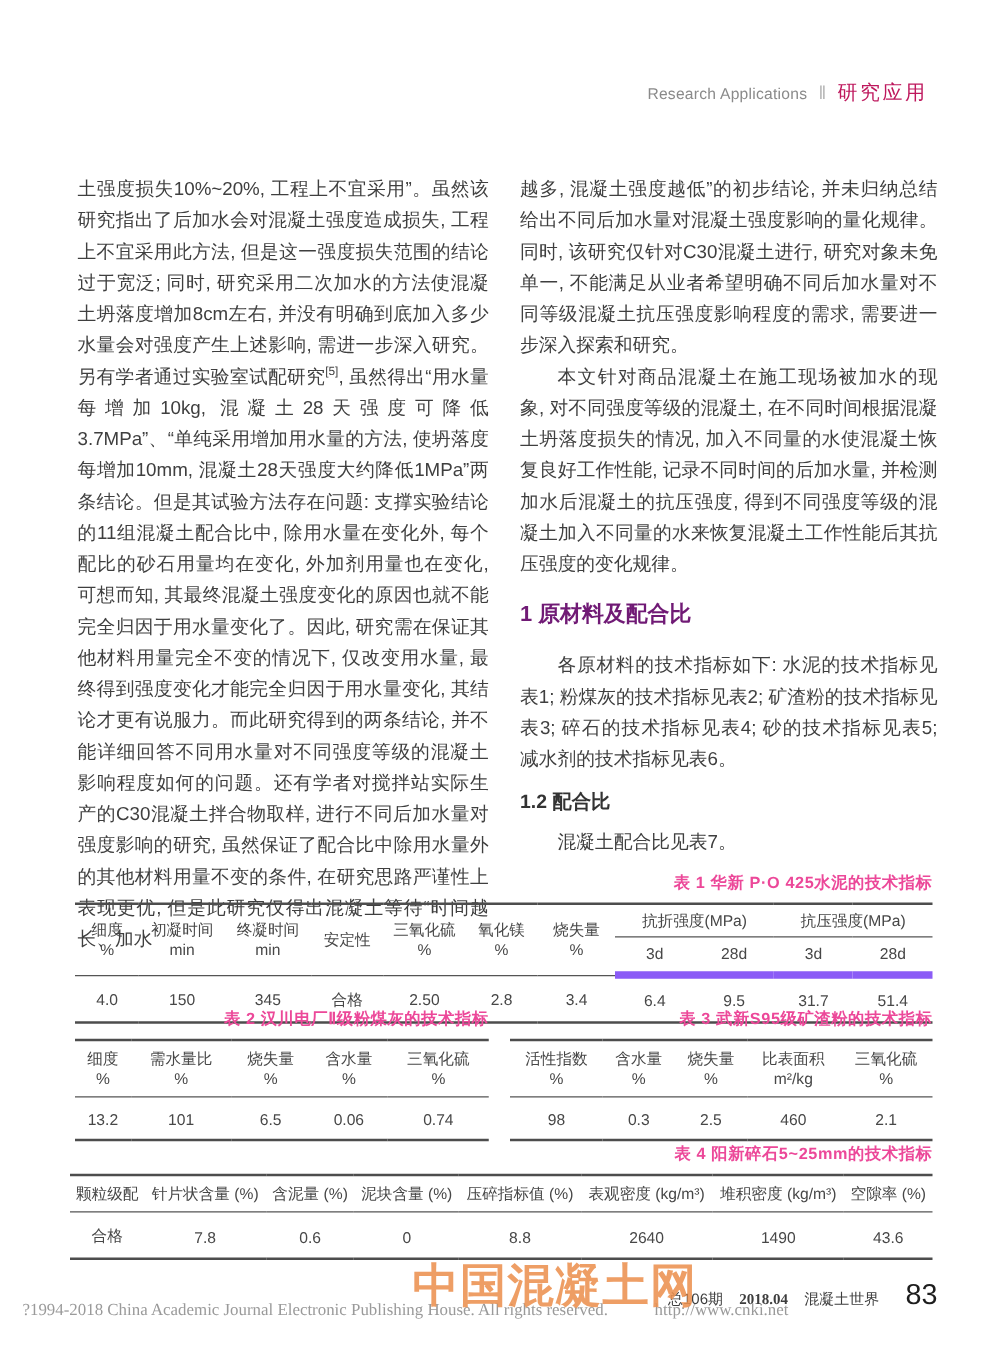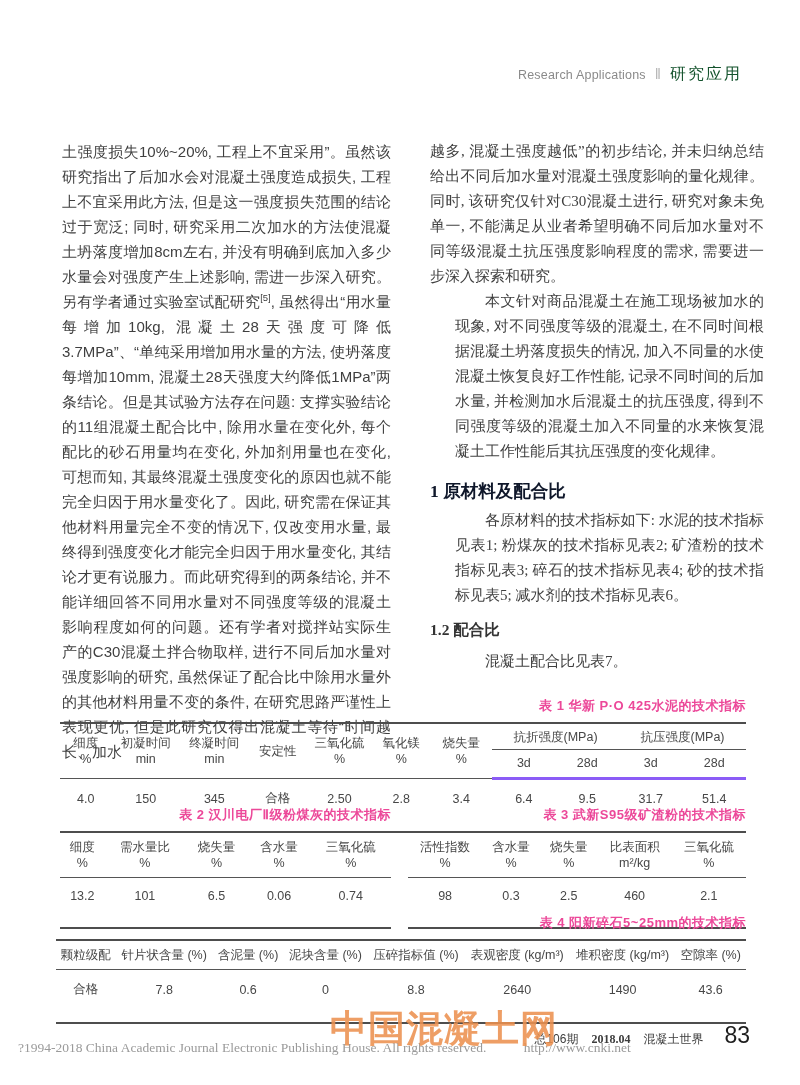--- a/index.html
+++ b/index.html
@@ -14,44 +14,44 @@
     overflow: hidden;
     box-shadow: 0 0 4px rgba(0,0,0,.25);
   }
   
   .hdr {
     position: absolute; top: 64px; right: 58px;
     display: flex; align-items: baseline; gap: 9px;
   }
   .hdr-en { font-size: 12.5px; color: #8a8a8a; letter-spacing: .2px; }
   .hdr-bar { font-size: 15px; color: #b5b5b5; }
-  .hdr-zh { font-size: 16px; color: #14532d; letter-spacing: 2px; }
+  .hdr-zh { font-size: 16px; color: #be185d; letter-spacing: 2px; }
   
   .col { position: absolute; top: 139px; font-size: 15px; line-height: 25px; text-align: justify; }
   #col-left  { left: 62px;  width: 329px; }
-  #col-right { left: 430px; width: 334px; font-family: Liberation Serif, serif; }
+  #col-right { left: 416px; width: 334px; }
   .para { text-align: justify; }
-  .indent { text-indent: 2em; margin-left: 25px; }
+  .indent { text-indent: 2em; }
   .refsup { vertical-align: super; font-size: 9.5px; line-height: 0; }
-  .h1 { font-size: 17.5px; font-weight: 700; color: #0f172a; margin: 15px 0 4px; text-align: left; }
+  .h1 { font-size: 17.5px; font-weight: 700; color: #701a75; margin: 15px 0 16px; text-align: left; }
   .h2 { font-size: 15.5px; font-weight: 700; color: #333; margin: 9px 0 7px; text-align: left; }
   
   .tblwrap { position: absolute; }
   #t1 { left: 60px; top: 697px; width: 686px; }
   #t2 { left: 60px; top: 806px; width: 331px; }
   #t3 { left: 408px; top: 806px; width: 338px; }
   #t4 { left: 56px; top: 914px; width: 690px; }
   .tbl-title { text-align: right; font-size: 13px; font-weight: 700; color: #ec4899; margin-bottom: 7px; letter-spacing: .5px; }
   table { width: 100%; border-collapse: collapse; font-size: 12.5px; color: #474747;
           border-top: 2px solid #4d4d4d; border-bottom: 2px solid #4d4d4d; }
   th { font-weight: 400; white-space: pre-line; padding: 6px 3px; line-height: 16px; }
-  td { text-align: center; padding: 11px 3px 24px; }
+  td { text-align: center; padding: 11px 3px 8px; }
   th.hb { border-bottom: 1px solid #555; }       
   th.grp { border-bottom: 1px solid #555; padding: 5px 3px 4px; }
-  th.sub { border-bottom: 3px solid #8b5cf6; padding: 5px 3px 6px; }
+  th.sub { border-bottom: 6px solid #8b5cf6; padding: 5px 3px 6px; }
   
   .foot-right {
     position: absolute; top: 1022px; right: 50px;
     display: flex; align-items: baseline; gap: 13px;
     font-size: 12px; color: #3d3d3d;
   }
   .foot-date { font-family: "Liberation Serif", serif; font-weight: 700; }
   .foot-page { font-size: 23px; color: #1d1d1d; margin-left: 8px; font-family: "Liberation Sans", sans-serif; }
   .foot-copy {
     position: absolute; left: 18px; top: 1040px;

